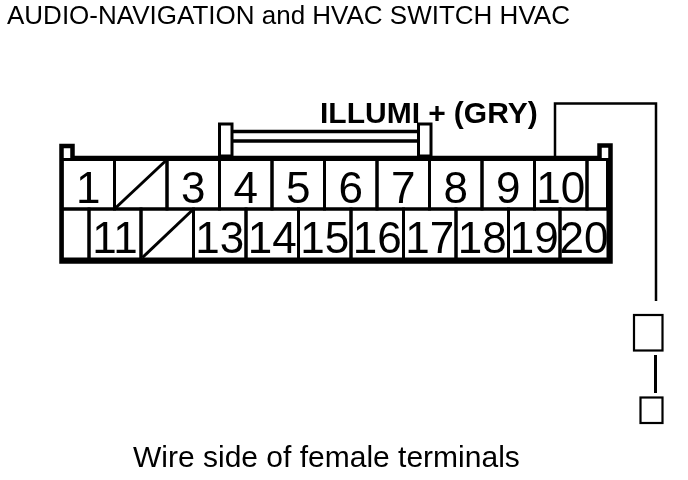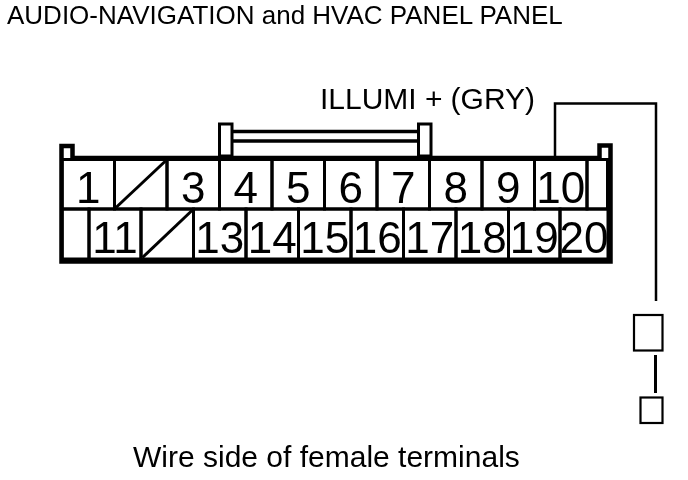--- a/index.html
+++ b/index.html
@@ -18,24 +18,25 @@
     left: 7px;
     top: 0px;
     font-size: 26px;
     line-height: 30px;
     letter-spacing: 0px;
     white-space: nowrap;
   }
   .wire-callout {
     position: absolute;
     left: 320px;
-    top: 82px;
+    top: 96px;
     font-size: 30px;
     line-height: 34px;
     white-space: nowrap;
+    font-weight: bold;
   }
   .wire-callout .color-abbr { margin-left: 8px; }
   .caption {
     position: absolute;
     left: 133px;
     top: 440px;
     font-size: 30px;
     line-height: 34px;
     white-space: nowrap;
     text-align: center;
@@ -118,21 +119,21 @@
     <text class="pin-num" x="482.25" y="252.5">18</text>
     <text class="pin-num" x="534.25" y="252.5">19</text>
     <text class="pin-num" x="584" y="252.5">20</text>
 
     <rect x="634" y="315" width="28.5" height="35.5" class="outline" stroke-width="2.2"></rect>
     <line x1="655.5" y1="355" x2="655.5" y2="393" class="wire" stroke-width="3"></line>
     <rect x="640.5" y="397.5" width="22" height="25.5" class="outline" stroke-width="2.2"></rect>
   </svg>
 
   <div class="title">
-    <div>AUDIO-NAVIGATION and HVAC PANEL PANEL</div>
+    <div>AUDIO-NAVIGATION and HVAC SWITCH HVAC</div>
   </div>
 
   <div class="wire-callout">
     <span>ILLUMI +</span><span class="color-abbr">(GRY)</span>
   </div>
 
   <div class="caption">Wire side of female terminals</div>
 
 </div>
 

